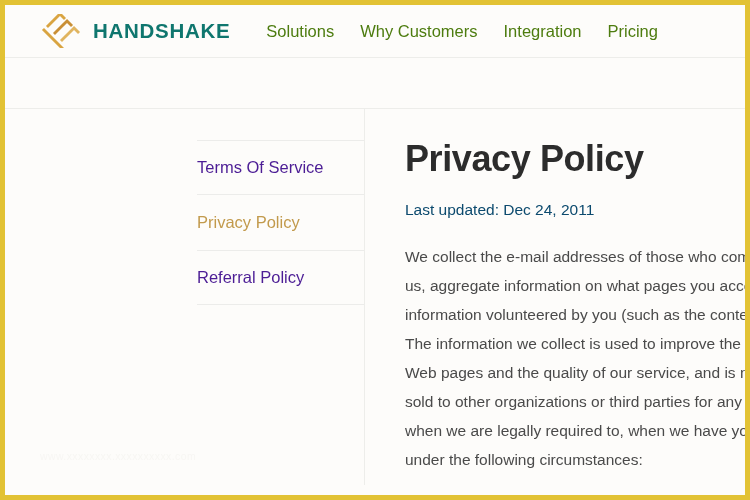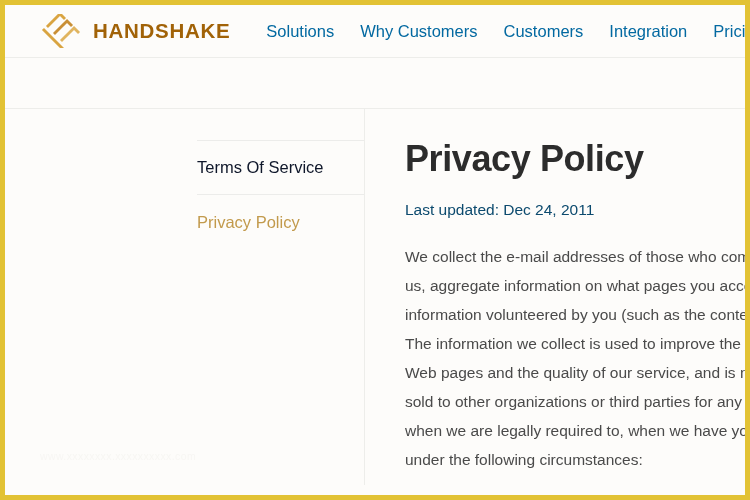--- a/index.html
+++ b/index.html
@@ -46,35 +46,35 @@
     width: 46px;
     height: 34px;
     margin-right: 9px;
     flex: 0 0 auto;
   }
 
   .brand-name {
     font-size: 20.5px;
     font-weight: bold;
     letter-spacing: 0.7px;
-    color: #a16207;
+    color: #0f766e;
     white-space: nowrap;
   }
 
   #main-nav {
     display: flex;
     align-items: center;
     margin-left: 36px;
     white-space: nowrap;
     overflow: hidden;
   }
 
   .nav-link {
     font-size: 16.5px;
-    color: #0369a1;
+    color: #4d7c0f;
     margin-right: 26px;
     white-space: nowrap;
     cursor: pointer;
   }
   .nav-link:last-child { margin-right: 0; }
 
   
   #header-band {
     height: 51px;
     background: #fdfcfa;
@@ -101,21 +101,21 @@
     margin-left: 192px;
     margin-right: 0;
     padding-top: 31px;
   }
 
   .sidebar-item {
     height: 55px;
     display: flex;
     align-items: center;
     font-size: 16.5px;
-    color: #0f172a;
+    color: #4c1d95;
     border-top: 1px solid #ececea;
     border-bottom: 1px solid #ececea;
     cursor: pointer;
     background: transparent;
   }
 
   .sidebar-item + .sidebar-item { border-top: none; }
 
   .sidebar-item.is-active {
     color: #c29a4c;
@@ -186,39 +186,41 @@
             <path d="M12 38 L52 38 L52 42 L12 42 Z" fill="#d9a441"></path>
           </g>
         </svg>
       </span>
       <span class="brand-name">HANDSHAKE</span>
     </a>
 
     <nav id="main-nav">
       <span class="nav-link">Solutions</span>
       <span class="nav-link">Why Customers</span>
-      <span class="nav-link">Customers</span>
       <span class="nav-link">Integration</span>
       <span class="nav-link">Pricing</span>
 
     </nav>
   </div>
 
   <div id="header-band"></div>
 
   <div id="content-area">
 
     <aside id="policy-sidebar">
       <div class="sidebar-inner">
         <div class="sidebar-item">
           <span>Terms Of Service</span>
         </div>
         <div class="sidebar-item is-active">
           <span>Privacy Policy</span>
         </div>
+        <div class="sidebar-item">
+          <span>Referral Policy</span>
+        </div>
       </div>
       <div id="watermark">www.xxxxxxxx.xxxxxxxxxx.com</div>
     </aside>
 
     <main id="policy-main">
       <h1 id="page-title">Privacy Policy</h1>
       <div id="last-updated">Last updated: Dec 24, 2011</div>
       <p class="policy-paragraph">We collect the e-mail addresses of those who communicate with us, aggregate information on what pages you access or visit, and information volunteered by you (such as the content you upload). The information we collect is used to improve the content of our Web pages and the quality of our service, and is not shared with or sold to other organizations or third parties for any purpose, except when we are legally required to, when we have your permission, or under the following circumstances:</p>
 
     </main>

